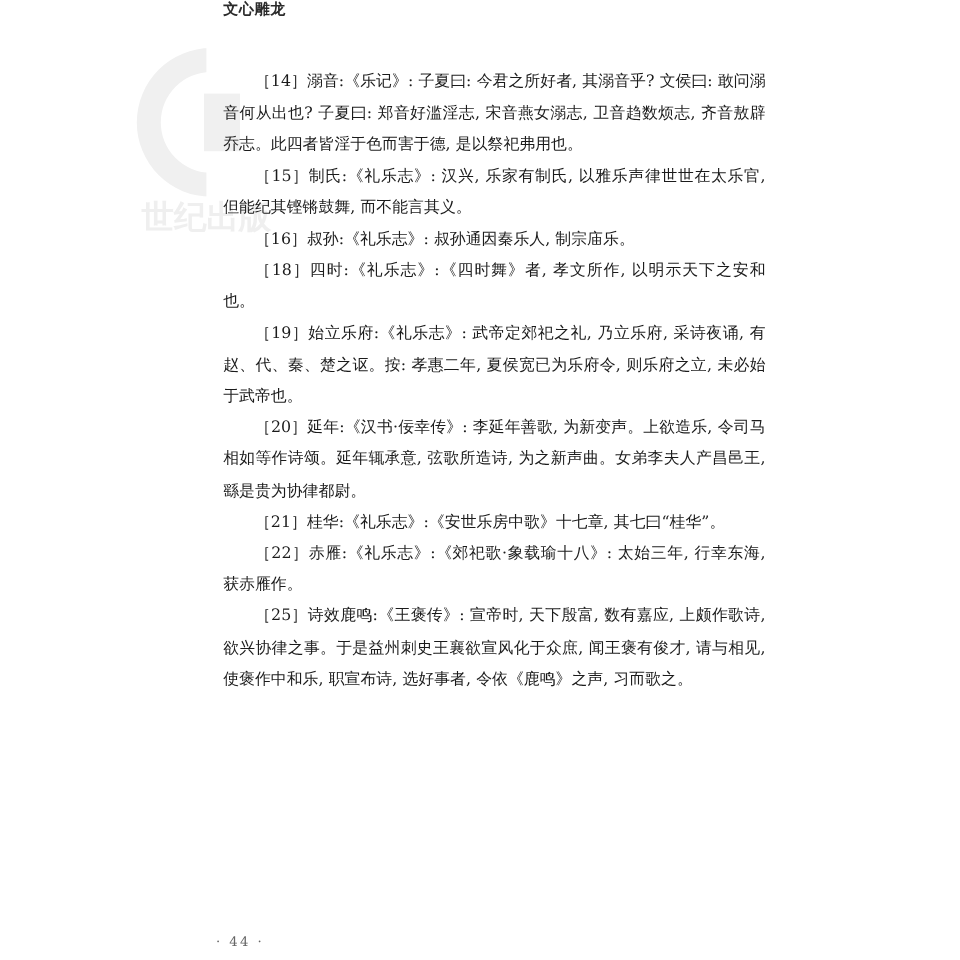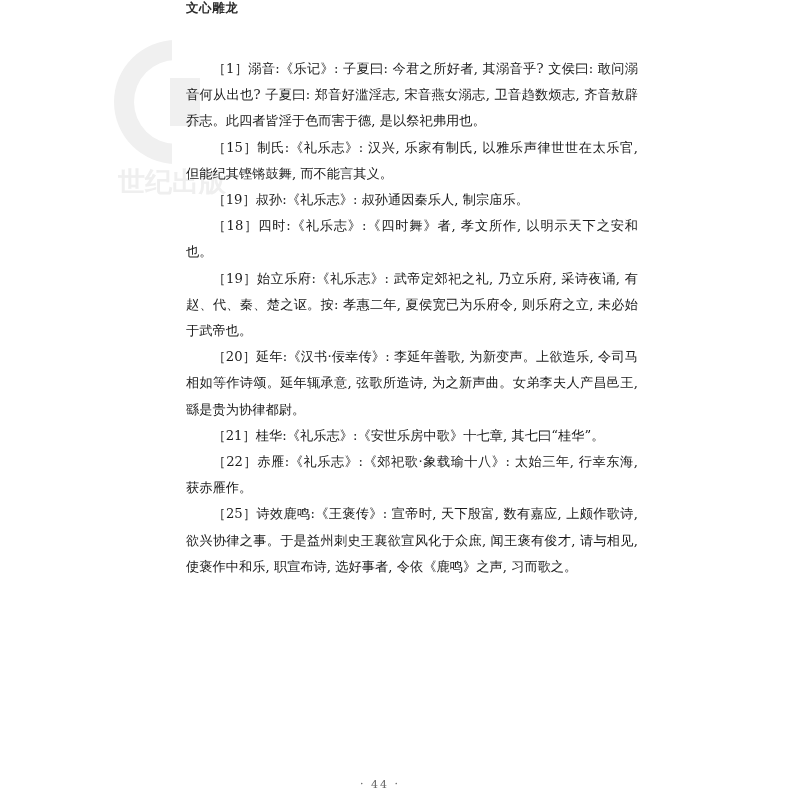--- a/index.html
+++ b/index.html
@@ -93,21 +93,21 @@
     letter-spacing: 0.05px;
     word-break: break-all;
   }
 
   
   .folio {
     position: absolute;
     left: 0;
     top: 778px;
     width: 400px;
-    text-align: right;
+    text-align: center;
     z-index: 3;
     font-size: 11px;
     color: #666666;
     letter-spacing: 2px;
     font-family: "DejaVu Serif", "Liberation Serif", serif;
   }
 </style>
 </head>
 <body>
 
@@ -120,23 +120,23 @@
         <rect x="60" y="0" width="72" height="128" fill="#ffffff"></rect>
         <rect x="58" y="40" width="30" height="48" fill="#f0f0f0"></rect>
       </svg>
     </div>
     <div class="wm-text">世纪出版</div>
   </div>
 
   <div class="running-head">文心雕龙</div>
 
   <div class="text-column">
-    <p class="note">［1］溺音:《乐记》: 子夏曰: 今君之所好者, 其溺音乎? 文侯曰: 敢问溺音何从出也? 子夏曰: 郑音好滥淫志, 宋音燕女溺志, 卫音趋数烦志, 齐音敖辟乔志。此四者皆淫于色而害于德, 是以祭祀弗用也。</p>
+    <p class="note">［14］溺音:《乐记》: 子夏曰: 今君之所好者, 其溺音乎? 文侯曰: 敢问溺音何从出也? 子夏曰: 郑音好滥淫志, 宋音燕女溺志, 卫音趋数烦志, 齐音敖辟乔志。此四者皆淫于色而害于德, 是以祭祀弗用也。</p>
     <p class="note">［15］制氏:《礼乐志》: 汉兴, 乐家有制氏, 以雅乐声律世世在太乐官, 但能纪其铿锵鼓舞, 而不能言其义。</p>
-    <p class="note">［19］叔孙:《礼乐志》: 叔孙通因秦乐人, 制宗庙乐。</p>
+    <p class="note">［16］叔孙:《礼乐志》: 叔孙通因秦乐人, 制宗庙乐。</p>
     <p class="note">［18］四时:《礼乐志》:《四时舞》者, 孝文所作, 以明示天下之安和也。</p>
     <p class="note">［19］始立乐府:《礼乐志》: 武帝定郊祀之礼, 乃立乐府, 采诗夜诵, 有赵、代、秦、楚之讴。按: 孝惠二年, 夏侯宽已为乐府令, 则乐府之立, 未必始于武帝也。</p>
     <p class="note">［20］延年:《汉书·佞幸传》: 李延年善歌, 为新变声。上欲造乐, 令司马相如等作诗颂。延年辄承意, 弦歌所造诗, 为之新声曲。女弟李夫人产昌邑王, 繇是贵为协律都尉。</p>
     <p class="note">［21］桂华:《礼乐志》:《安世乐房中歌》十七章, 其七曰“桂华”。</p>
     <p class="note">［22］赤雁:《礼乐志》:《郊祀歌·象载瑜十八》: 太始三年, 行幸东海, 获赤雁作。</p>
     <p class="note">［25］诗效鹿鸣:《王褒传》: 宣帝时, 天下殷富, 数有嘉应, 上颇作歌诗, 欲兴协律之事。于是益州刺史王襄欲宣风化于众庶, 闻王褒有俊才, 请与相见, 使褒作中和乐, 职宣布诗, 选好事者, 令依《鹿鸣》之声, 习而歌之。</p>
   </div>
 
   <div class="folio">· 44 ·</div>
 

